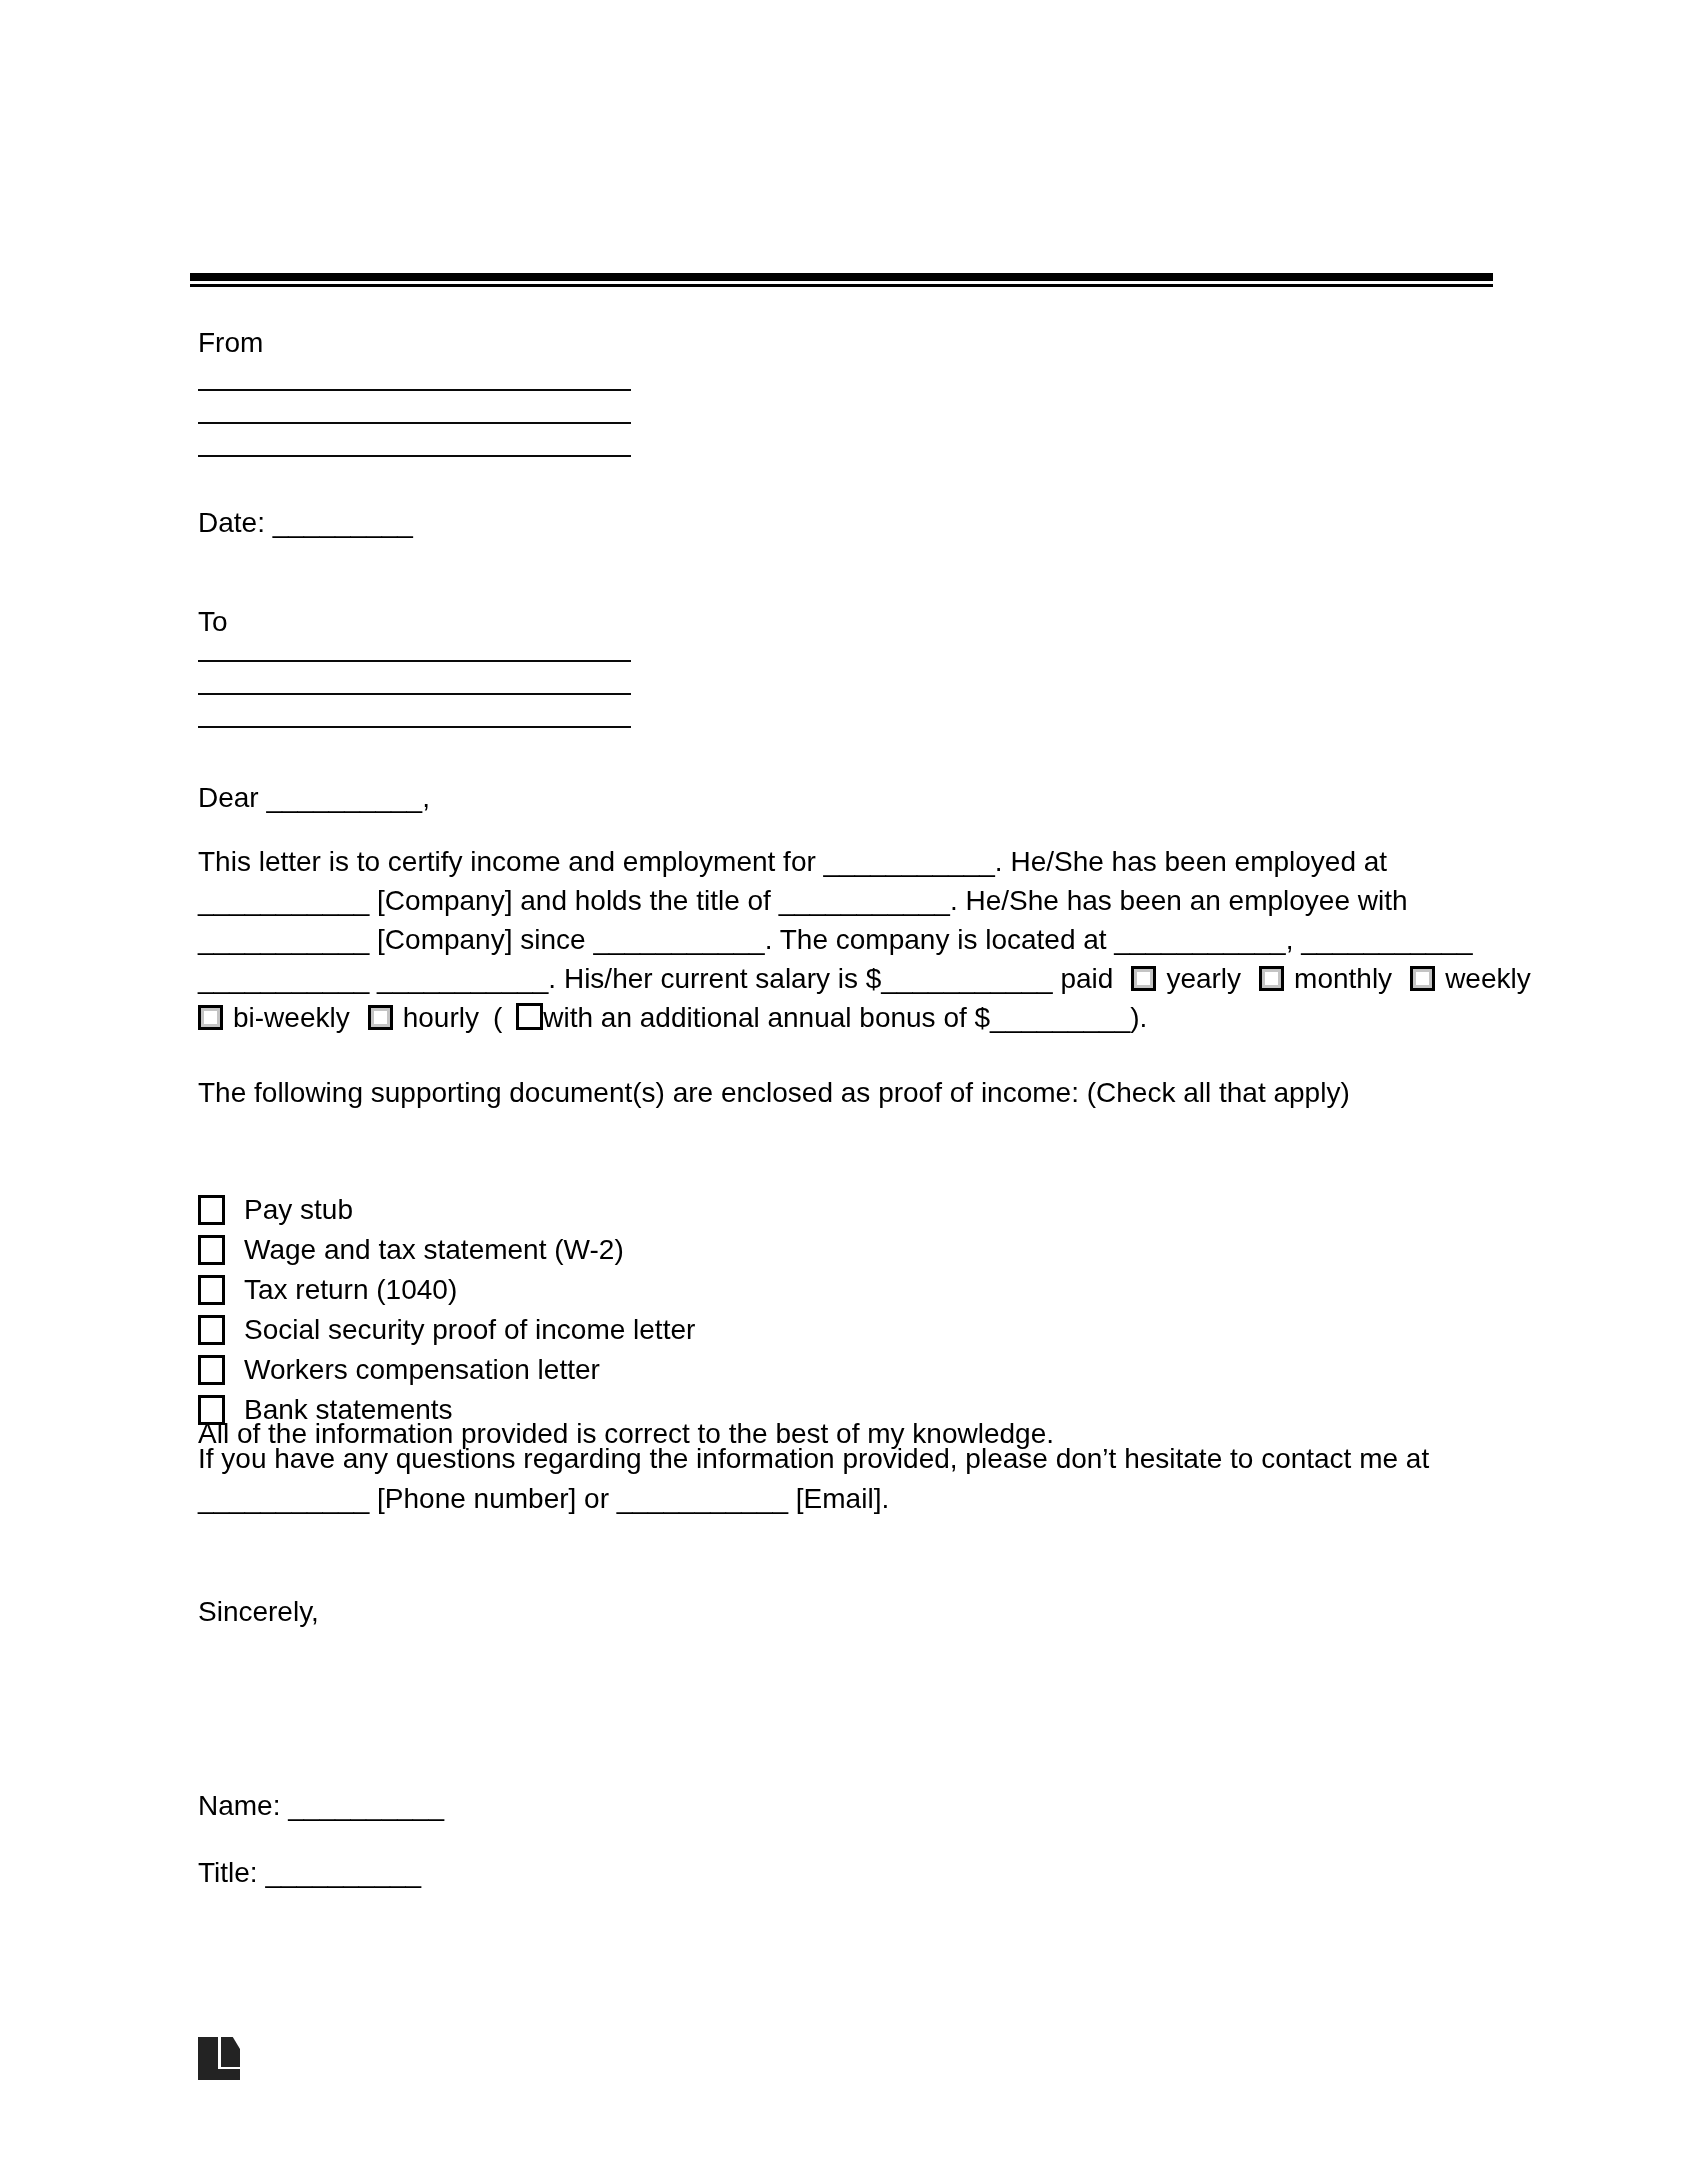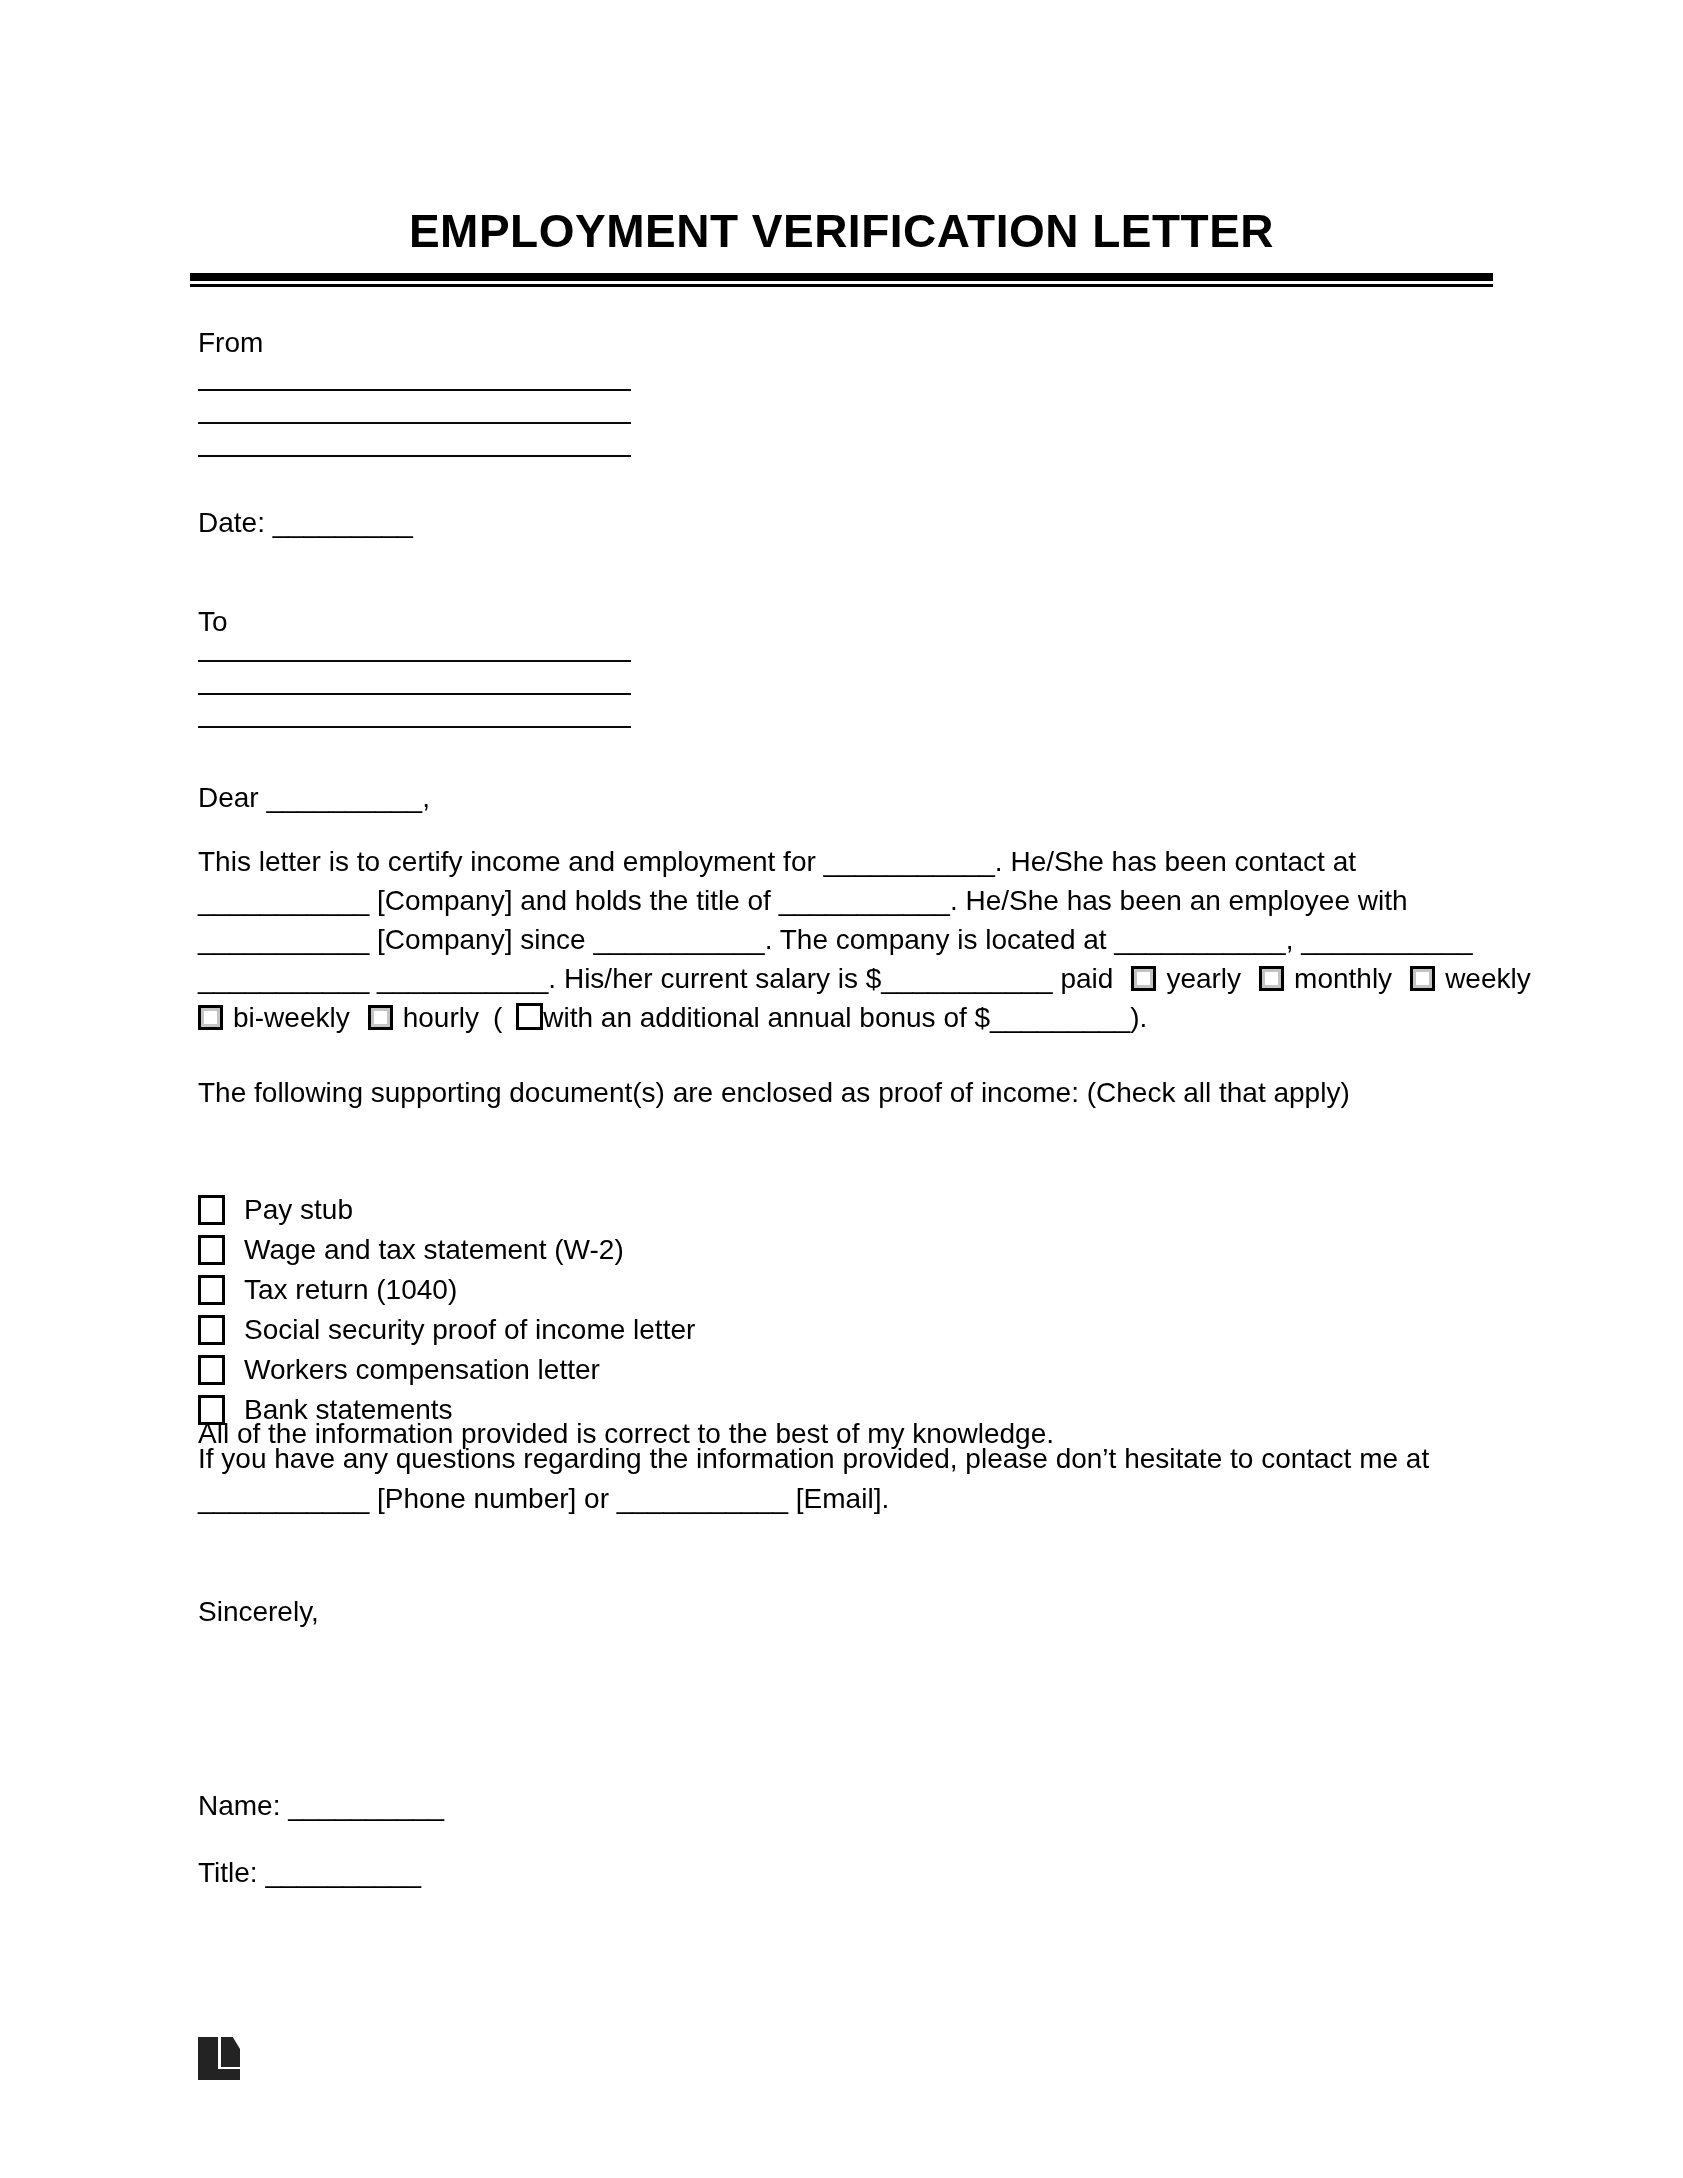--- a/index.html
+++ b/index.html
@@ -45,21 +45,20 @@
   .logo-block{
     position:absolute;left:23px;top:0;width:19px;height:30px;background:#232323;
     clip-path:polygon(0 0,62% 0,100% 40%,100% 100%,0 100%);
   }
 </style>
 </head>
 <body>
 
 <div class="page">
 
-  <div class="abs doc-title">EMPLOYMENT VERIFICATION LETTER</div>
   <div class="title-rule"></div>
 
   <div class="abs" style="top:327px;">From</div>
   <div class="blank-rows" style="top:358px;">
     <div class="blank-row"></div>
     <div class="blank-row"></div>
     <div class="blank-row"></div>
   </div>
 
   <div class="abs" style="top:507px;">Date: _________</div>
@@ -67,21 +66,21 @@
   <div class="abs" style="top:606px;">To</div>
   <div class="blank-rows" style="top:629px;">
     <div class="blank-row"></div>
     <div class="blank-row"></div>
     <div class="blank-row"></div>
   </div>
 
   <div class="abs" style="top:782px;">Dear __________,</div>
 
   <div class="abs" style="top:842px;">
-    <div class="par-line">This letter is to certify income and employment for ___________. He/She has been contact at</div>
+    <div class="par-line">This letter is to certify income and employment for ___________. He/She has been employed at</div>
     <div class="par-line">___________ [Company] and holds the title of ___________. He/She has been an employee with</div>
     <div class="par-line">___________ [Company] since ___________. The company is located at ___________, ___________</div>
     <div class="par-line">
       <span>___________ ___________. His/her current salary is $___________ paid</span><span class="opt"><span class="cb bevel"></span><span class="opt-label">yearly</span></span><span class="opt"><span class="cb bevel"></span><span class="opt-label">monthly</span></span><span class="opt"><span class="cb bevel"></span><span class="opt-label">weekly</span></span>
     </div>
     <div class="par-line">
       <span class="opt first"><span class="cb bevel"></span><span class="opt-label">bi-weekly</span></span><span class="opt"><span class="cb bevel"></span><span class="opt-label">hourly</span></span><span class="paren">(</span><span class="cb plain bonus-cb"></span><span class="bonus-text">with an additional annual bonus of $_________).</span>
     </div>
   </div>
 

